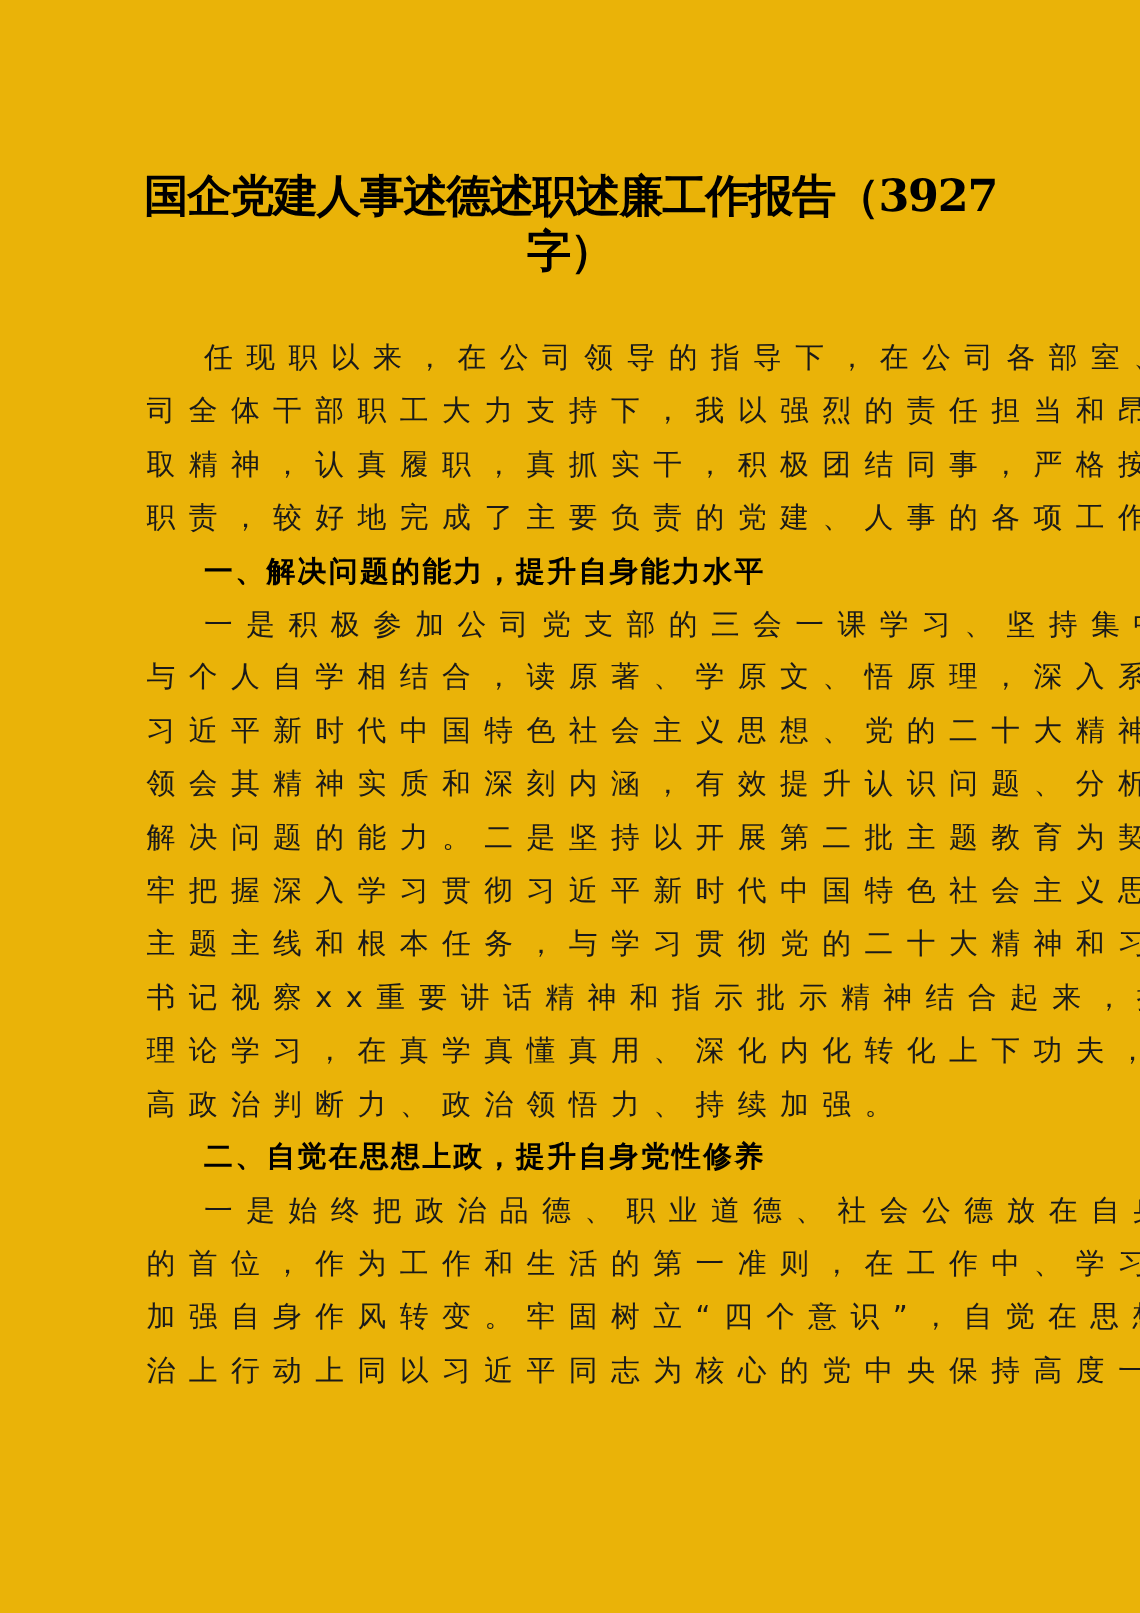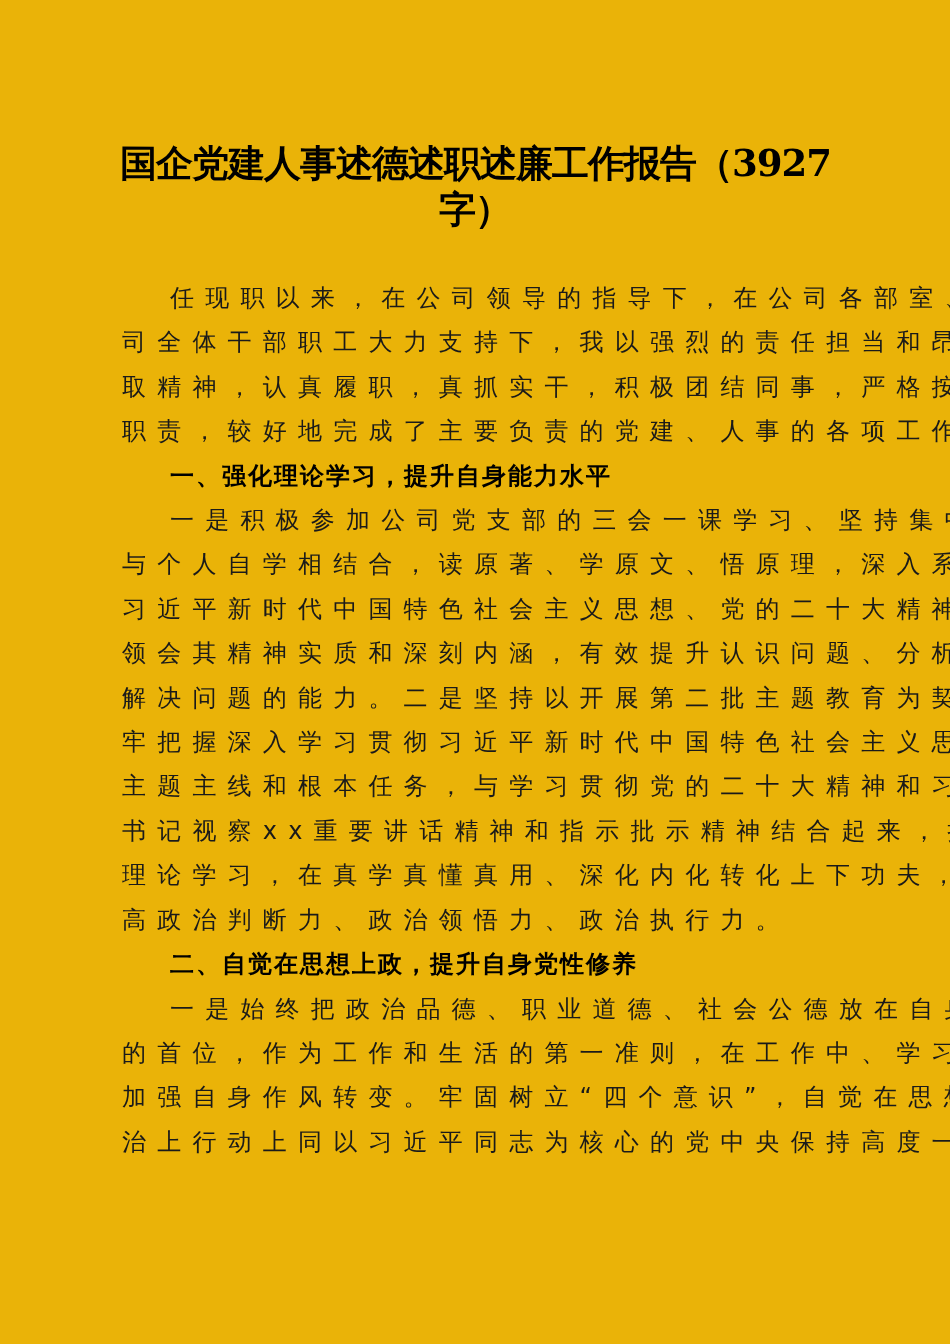--- a/index.html
+++ b/index.html
@@ -41,34 +41,34 @@
   <div class="body">
 
     <p class="para">
       <span class="line">任现职以来，在公司领导的指导下，在公司各部室、各公</span>
       <span class="line" style="text-indent:0">司全体干部职工大力支持下，我以强烈的责任担当和昂扬的进</span>
       <span class="line" style="text-indent:0">取精神，认真履职，真抓实干，积极团结同事，严格按照职能</span>
       <span class="line" style="text-indent:0">职责，较好地完成了主要负责的党建、人事的各项工作任务。</span>
     </p>
 
     <p class="heading">
-      <span class="line">一、强化理论学习，提升自身能力水平</span>
+      <span class="line">一、解决问题的能力，提升自身能力水平</span>
     </p>
 
     <p class="para">
       <span class="line">一是积极参加公司党支部的三会一课学习、坚持集中学习</span>
       <span class="line" style="text-indent:0">与个人自学相结合，读原著、学原文、悟原理，深入系统学习</span>
       <span class="line" style="text-indent:0">习近平新时代中国特色社会主义思想、党的二十大精神，深入</span>
       <span class="line" style="text-indent:0">领会其精神实质和深刻内涵，有效提升认识问题、分析问题和</span>
       <span class="line" style="text-indent:0">解决问题的能力。二是坚持以开展第二批主题教育为契机，牢</span>
       <span class="line" style="text-indent:0">牢把握深入学习贯彻习近平新时代中国特色社会主义思想这一</span>
       <span class="line" style="text-indent:0">主题主线和根本任务，与学习贯彻党的二十大精神和习近平总</span>
       <span class="line" style="text-indent:0">书记视察xx重要讲话精神和指示批示精神结合起来，持续加强</span>
       <span class="line" style="text-indent:0">理论学习，在真学真懂真用、深化内化转化上下功夫，不断提</span>
-      <span class="line" style="text-indent:0">高政治判断力、政治领悟力、政治执行力。</span>
+      <span class="line" style="text-indent:0">高政治判断力、政治领悟力、持续加强。</span>
     </p>
 
     <p class="heading">
       <span class="line">二、自觉在思想上政，提升自身党性修养</span>
     </p>
 
     <p class="para">
       <span class="line">一是始终把政治品德、职业道德、社会公德放在自身建设</span>
       <span class="line" style="text-indent:0">的首位，作为工作和生活的第一准则，在工作中、学习中努力</span>
       <span class="line" style="text-indent:0">加强自身作风转变。牢固树立“四个意识”，自觉在思想上政</span>

